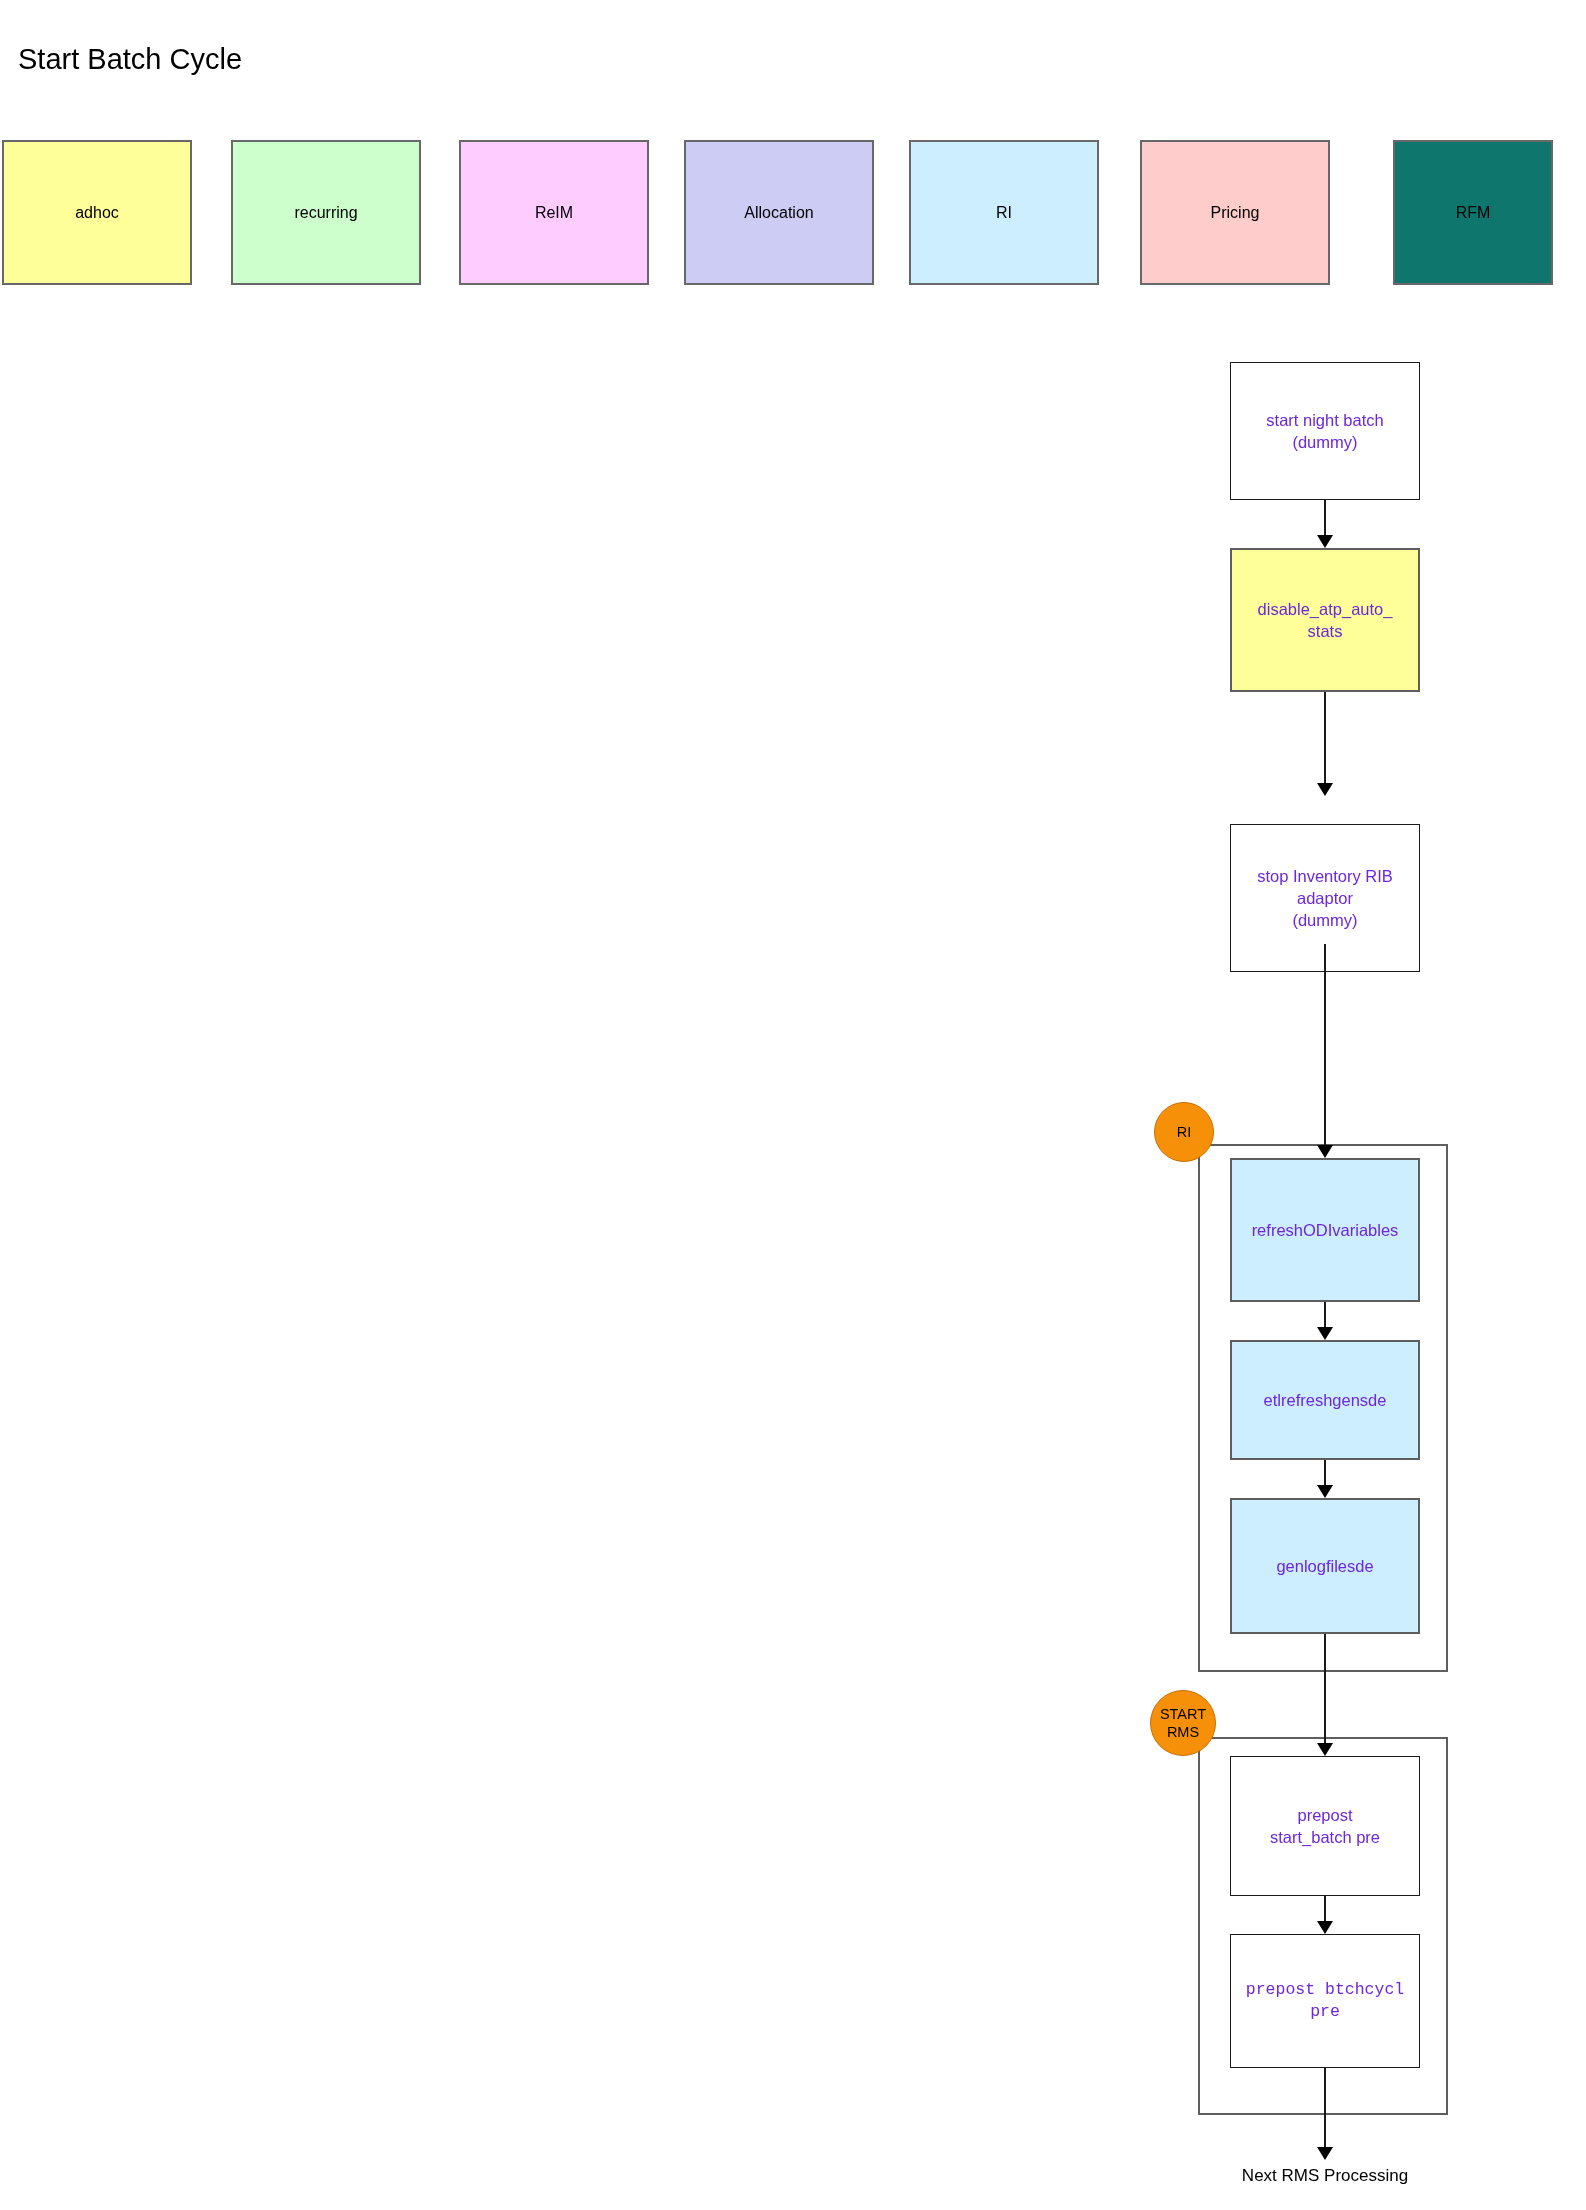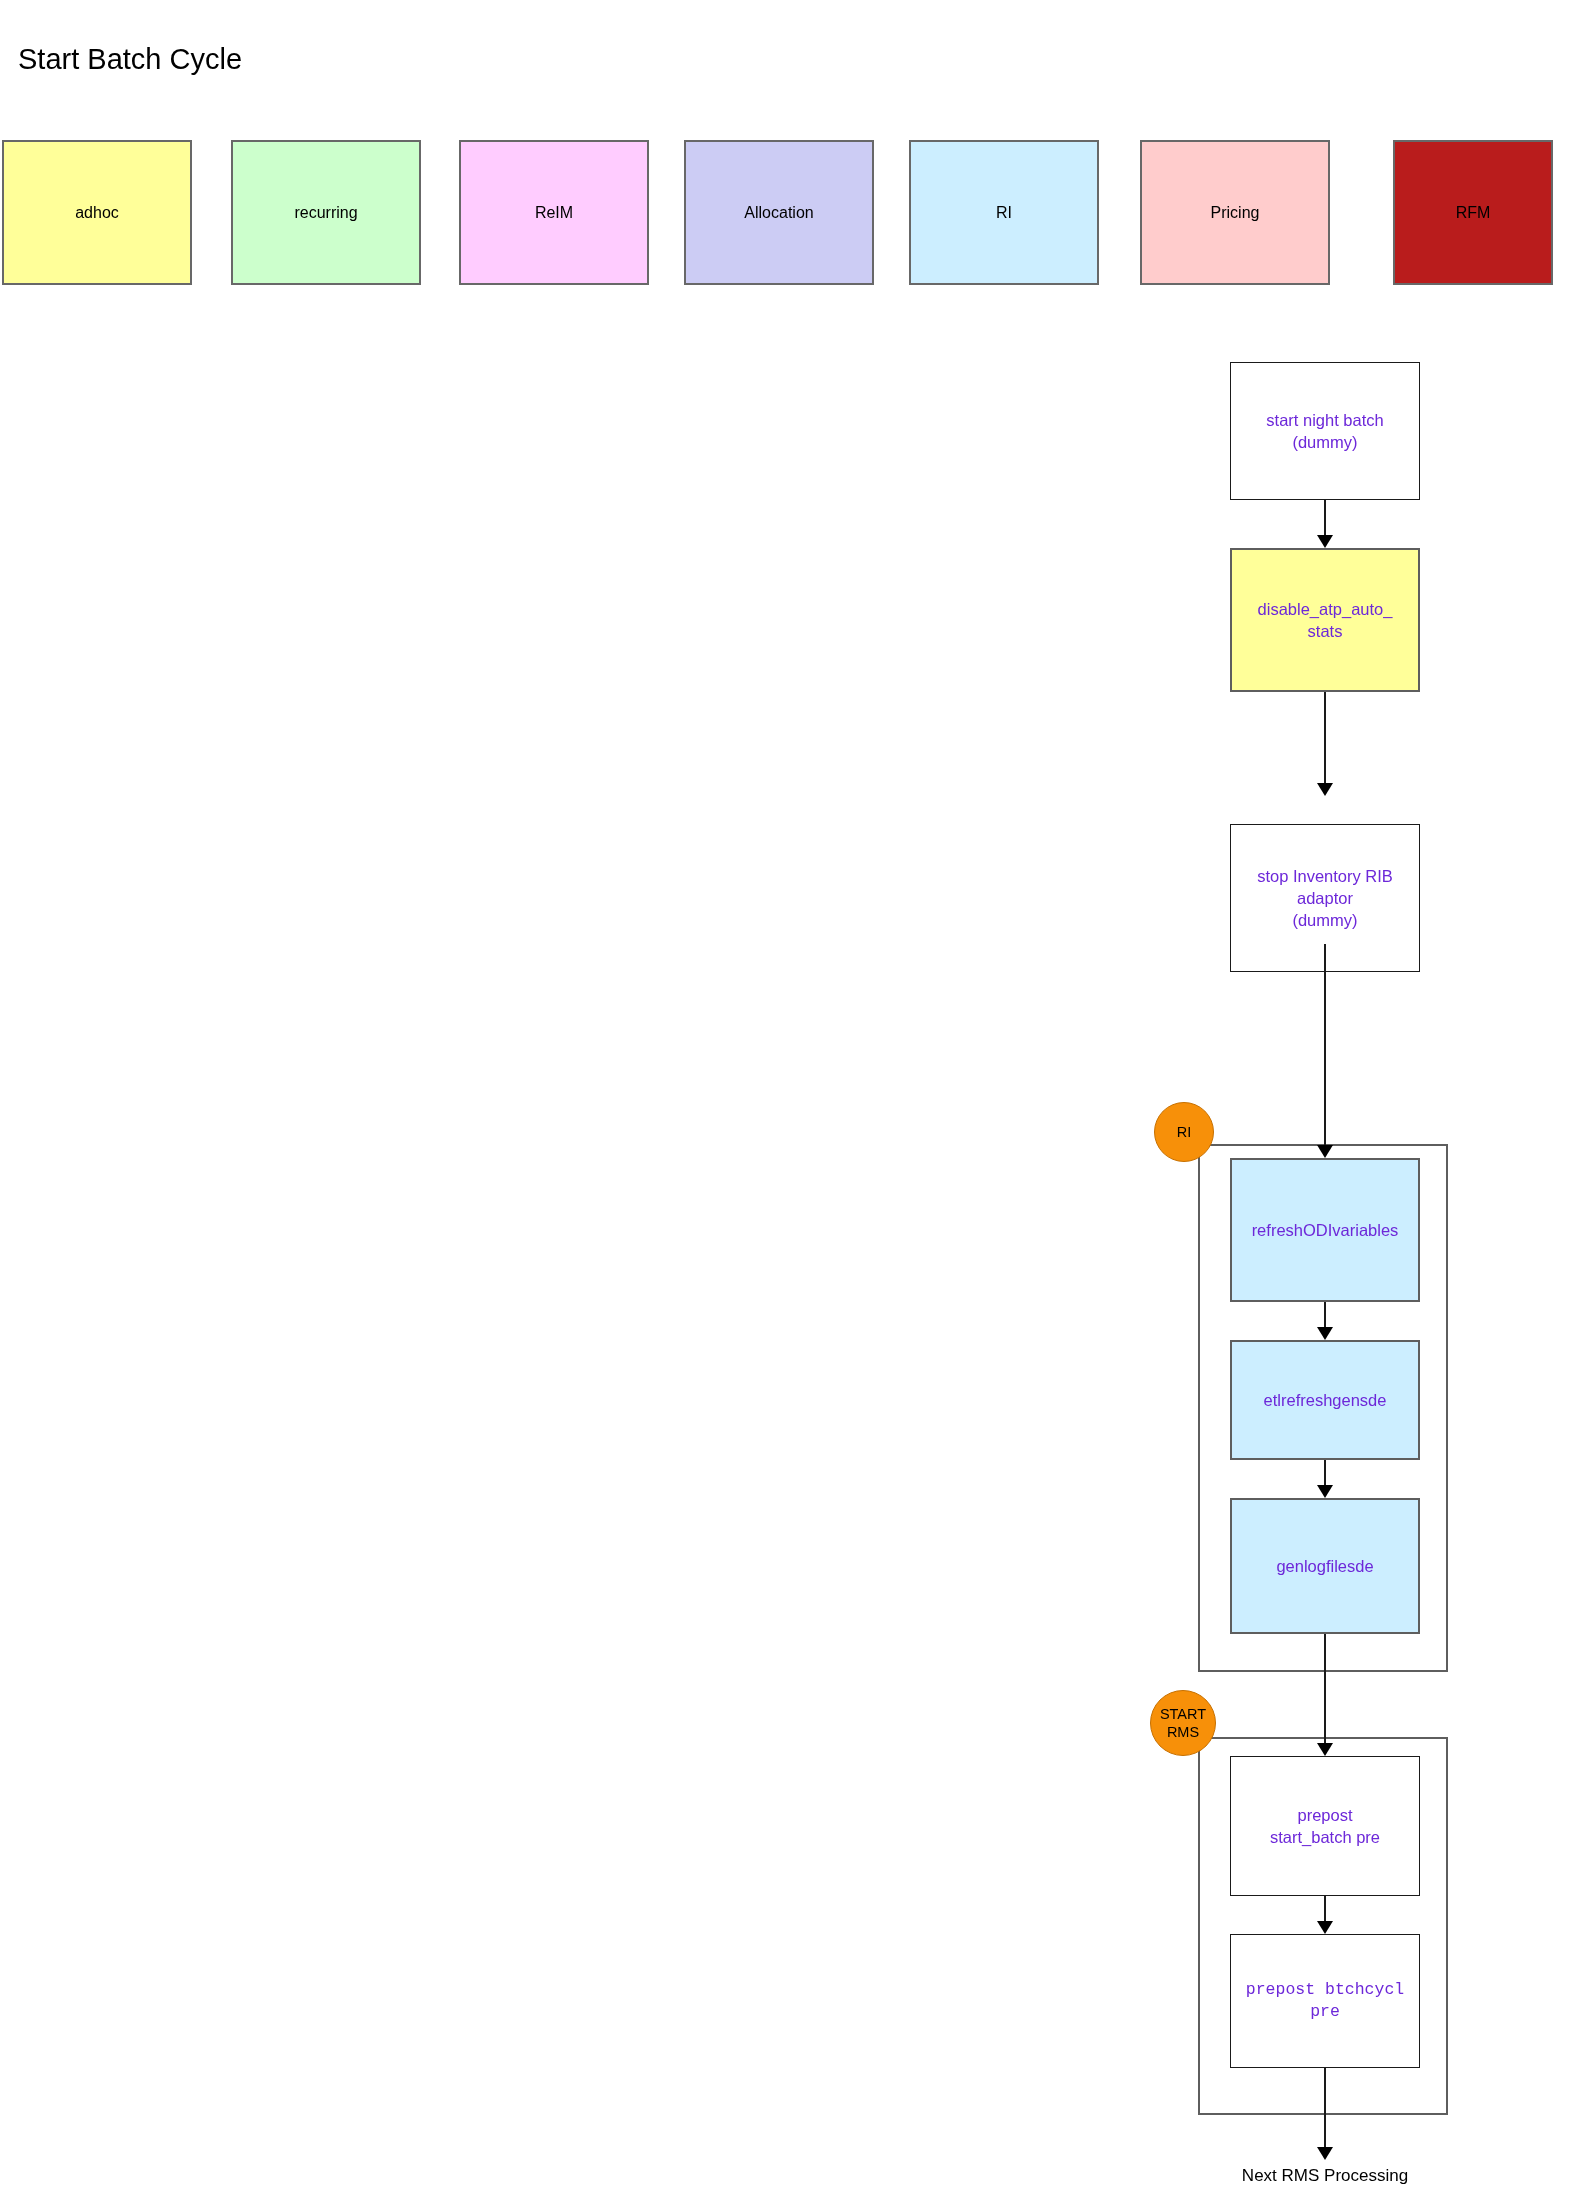--- a/index.html
+++ b/index.html
@@ -120,21 +120,21 @@
       </div>
       <div class="legend-box" style="left: 684px; top: 140px; width: 190px; height: 145px; background: rgb(204, 204, 244);">
         <span>Allocation</span>
       </div>
       <div class="legend-box" style="left: 909px; top: 140px; width: 190px; height: 145px; background: rgb(204, 238, 255);">
         <span>RI</span>
       </div>
       <div class="legend-box" style="left: 1140px; top: 140px; width: 190px; height: 145px; background: rgb(255, 204, 204);">
         <span>Pricing</span>
       </div>
-      <div class="legend-box" style="left: 1393px; top: 140px; width: 160px; height: 145px; background: #b91c1c;">
+      <div class="legend-box" style="left: 1393px; top: 140px; width: 160px; height: 145px; background: #0f766e;">
         <span>RFM</span>
       </div>
     </div>
   <div id="groups-layer">
       <div class="group-box" style="left: 1198px; top: 1144px; width: 250px; height: 528px;"></div>
       <div class="group-box" style="left: 1198px; top: 1737px; width: 250px; height: 378px;"></div>
     </div>
   <div id="edges-layer">
       <div class="edge-line" style="left: 1324.2px; top: 500px; height: 37px;"></div>
       <div class="edge-head" style="left: 1317px; top: 535px;"></div>

